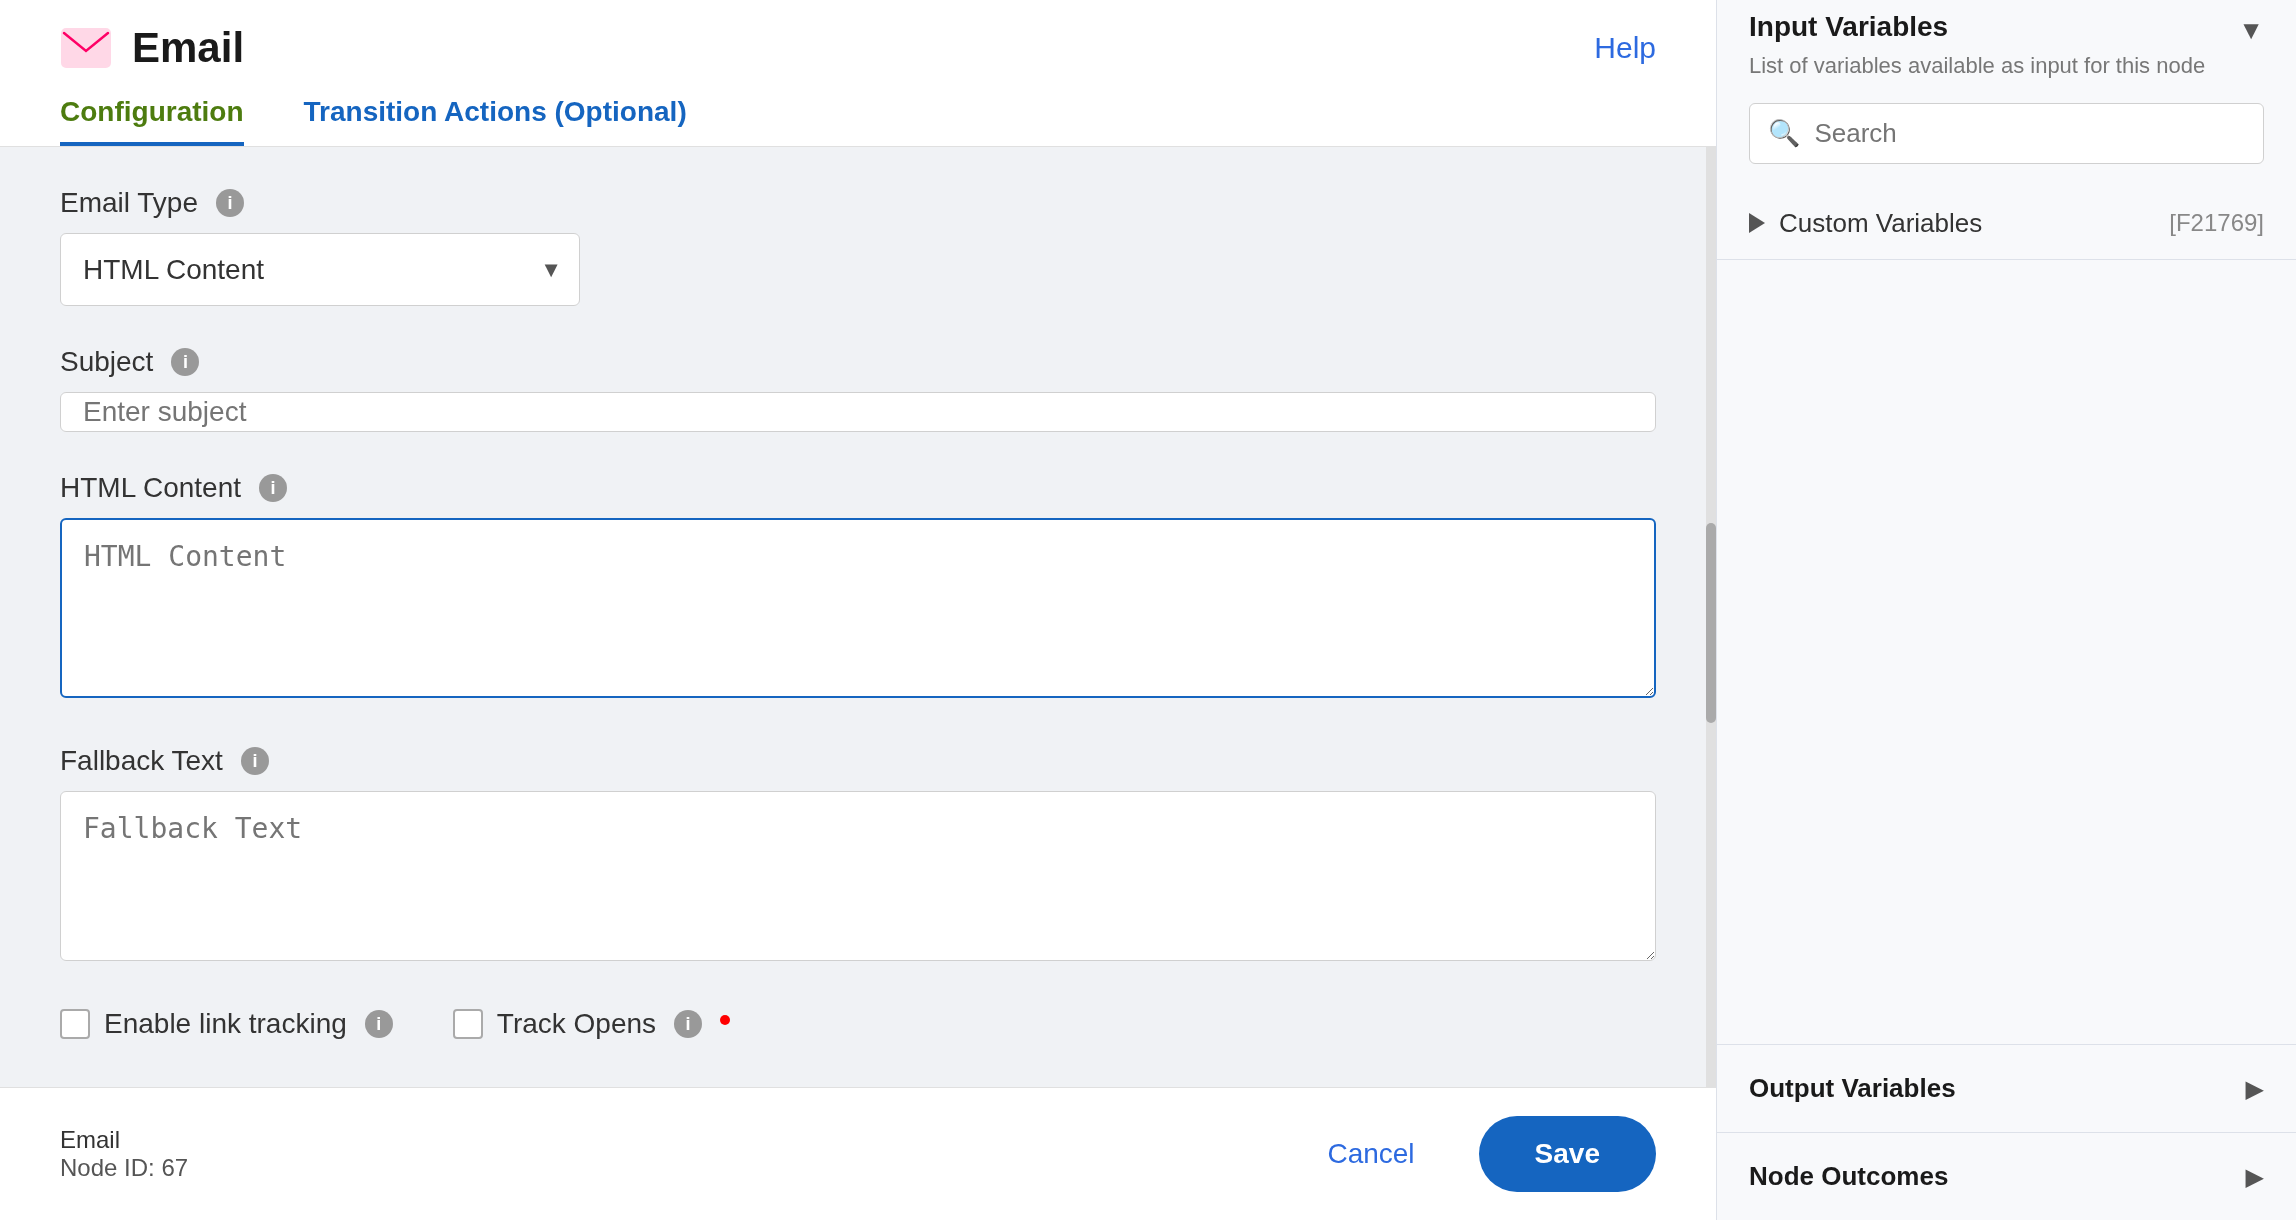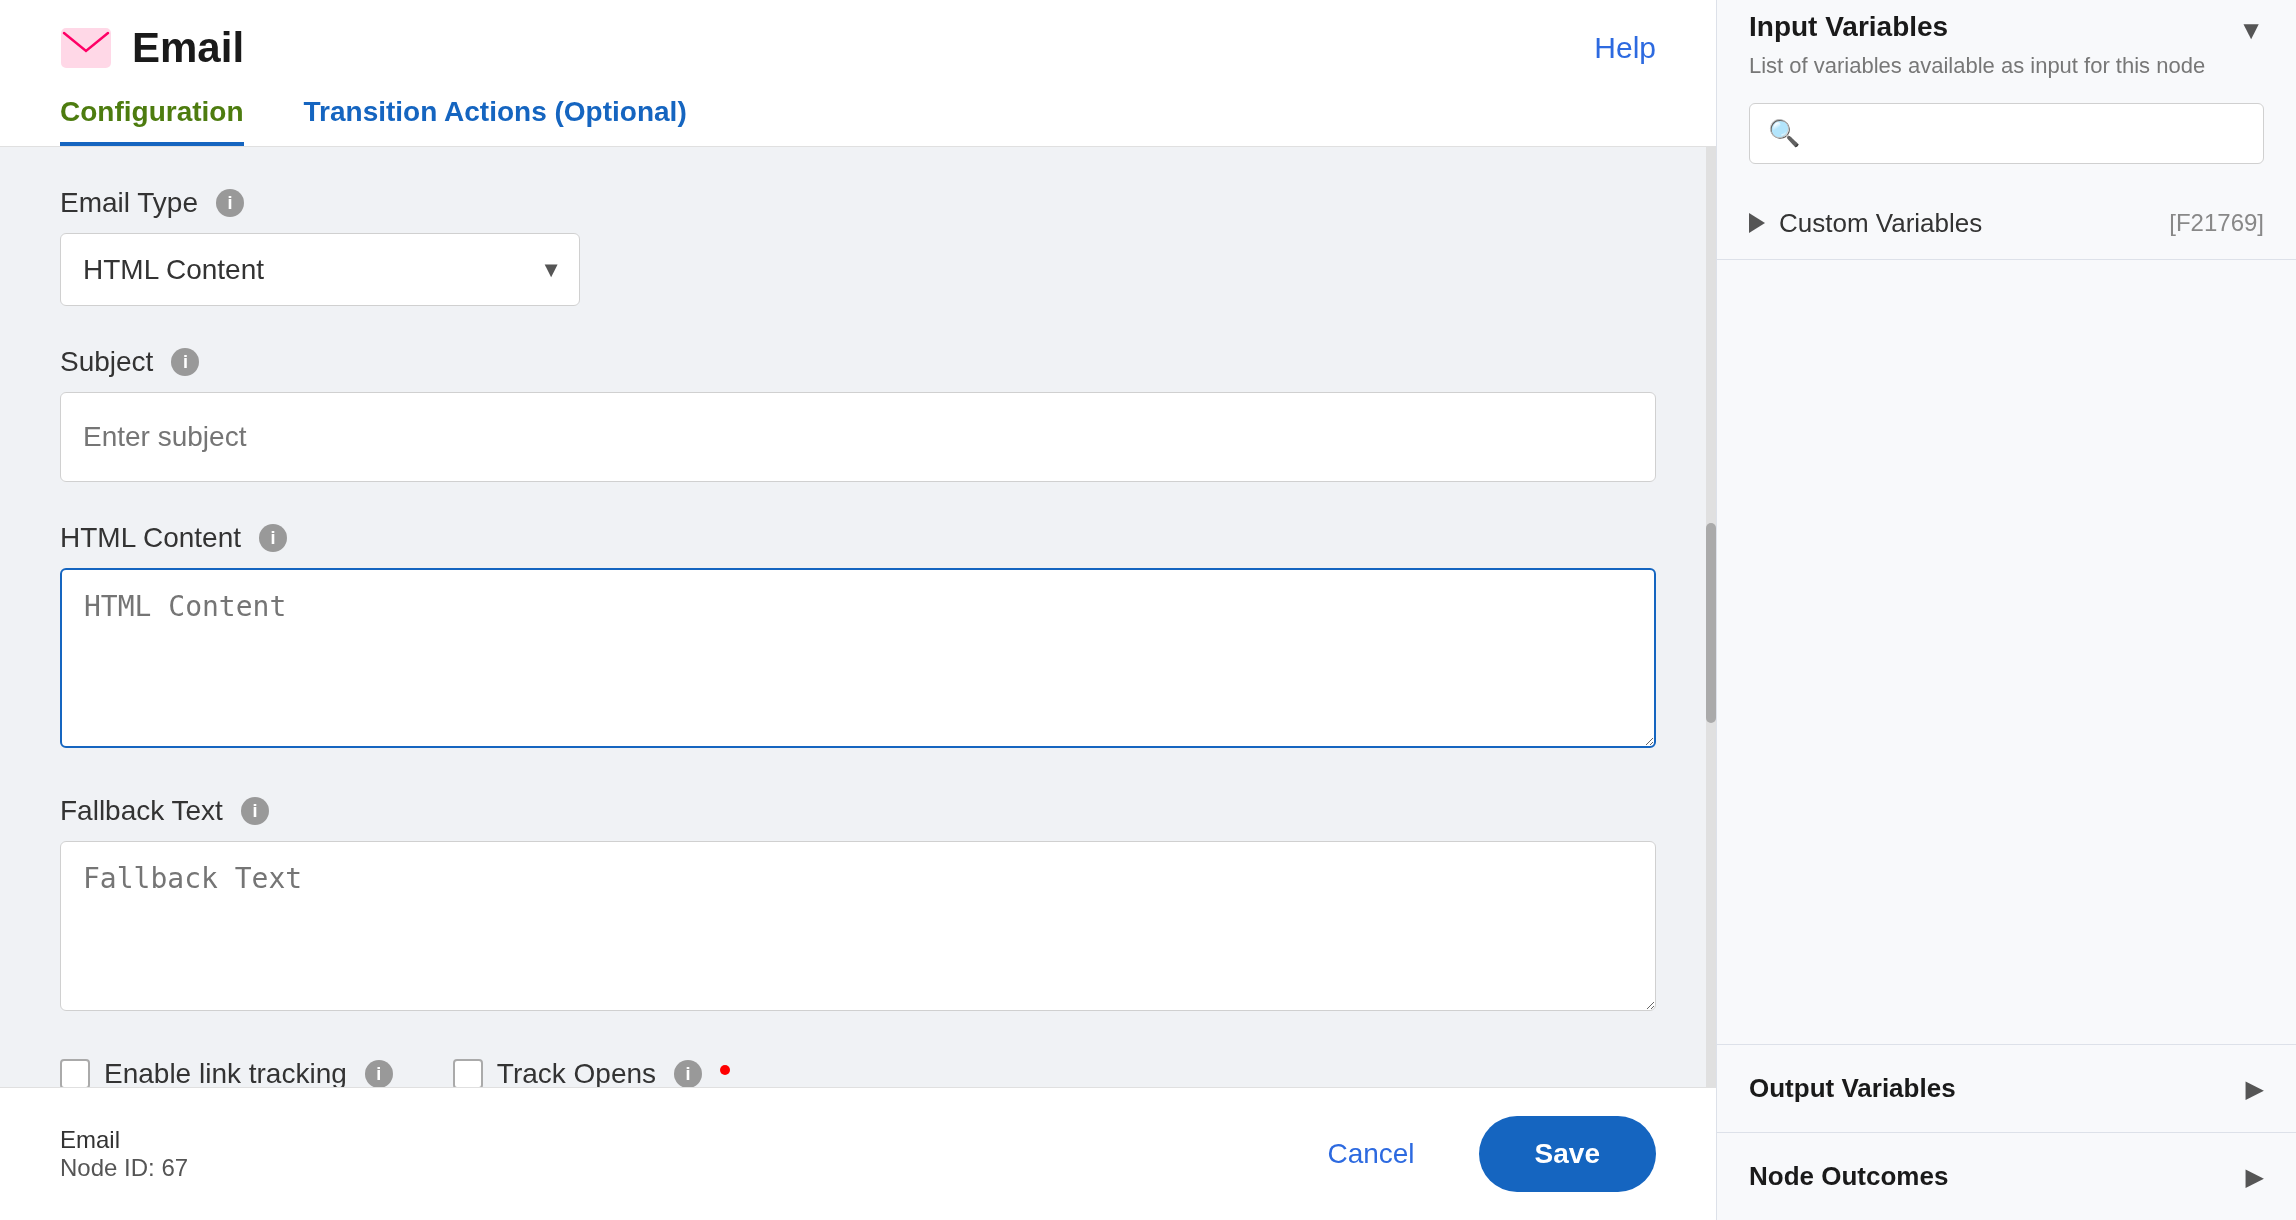--- a/index.html
+++ b/index.html
@@ -147,21 +147,21 @@
       right: 18px;
       top: 50%;
       transform: translateY(-50%);
       pointer-events: none;
       color: #555;
       font-size: 22px;
     }
 
     .form-input {
       width: 100%;
-      padding: 28px 22px;
+      padding: 3px 22px;
       border: 1px solid #d0d0d0;
       border-radius: 6px;
       background: white;
       font-size: 28px;
       color: #0f766e;
       outline: none;
     }
 
     .form-textarea {
       width: 100%;
@@ -526,20 +526,21 @@
     <div class="sidebar-section-header">
       <div>
         <div class="sidebar-section-title">Input Variables</div>
         <div class="sidebar-section-subtitle">List of variables available as input for this node</div>
       </div>
       <span class="chevron-icon">▼</span>
     </div>
 
     <div class="search-box">
       <span class="search-icon">🔍</span>
+      <input class="search-input" type="text" placeholder="Search" style="">
     </div>
 
     <div class="custom-variables-row">
       <div class="custom-vars-left">
         <div class="triangle-right"></div>
         <span class="custom-vars-label">Custom Variables</span>
       </div>
       <span class="custom-vars-id">[F21769]</span>
     </div>
   </div>

